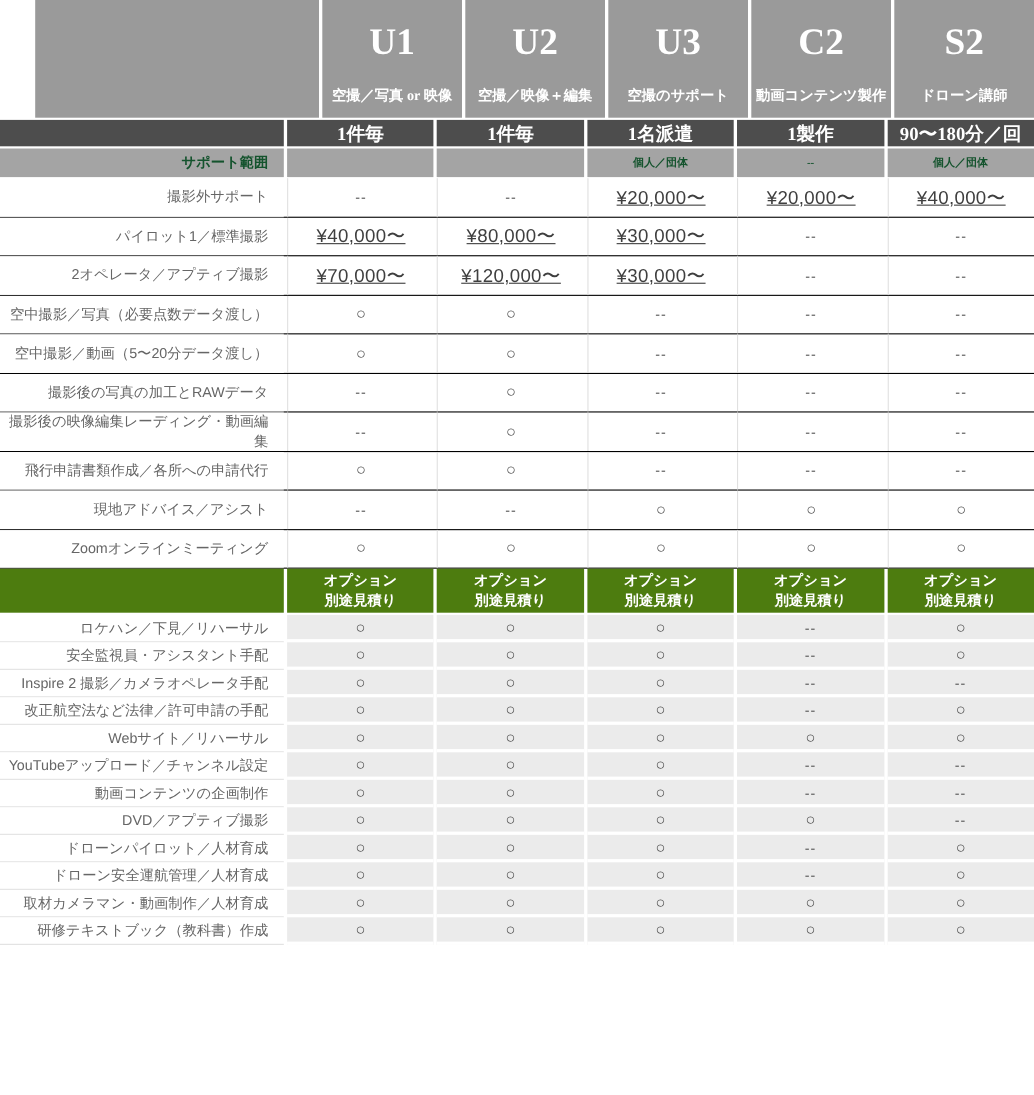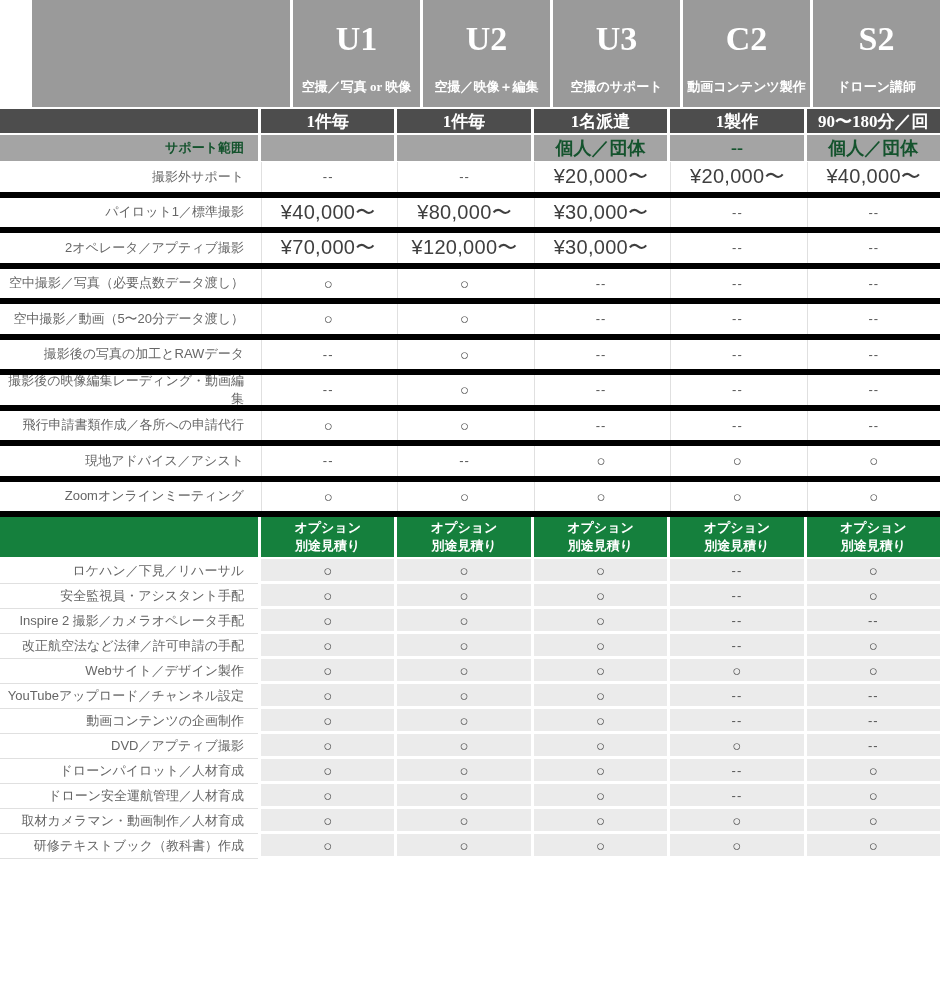--- a/index.html
+++ b/index.html
@@ -48,43 +48,43 @@
     font-family: "Liberation Serif", serif;
     font-size: 17px; font-weight: 700;
   }
 
   
   .support-row { height: 26px; margin-bottom: 1px; }
   .support-row .cell { background: #a4a4a4; color: #14532d; }
   .support-label { font-size: 13px; font-weight: 700; }
   .support-cell {
     font-family: "Liberation Serif", serif;
-    font-size: 18px; font-weight: 700;
-  }
-
-  
-  .base-row { height: 35.5px; border-bottom: 6px solid #000000; }
+    font-size: 10px; font-weight: 700;
+  }
+
+  
+  .base-row { height: 35.5px; border-bottom: 1px solid #000000; }
   .base-row .data-cell { border-left: 1px solid #e0e0e0; }
   .base-row .label-cell { background: #ffffff; }
 
   .row-label { font-size: 13px; color: #666666; }
 
   
   .option-header-row { height: 40px; margin-bottom: 2px; }
-  .option-header-row .cell { background: #15803d; color: #ffffff; }
+  .option-header-row .cell { background: #4d7c0f; color: #ffffff; }
   .option-head-cell { flex-direction: column; justify-content: center; gap: 4px; }
   .option-head-cell span { font-size: 13px; font-weight: 700; line-height: 1.1; }
 
   
   .option-row { height: 25px; }
   .option-row .label-cell { background: #ffffff; border-bottom: 1px solid #e0e0e0; }
   .option-row .data-cell  { background: #ebebeb; border-bottom: 3px solid #ffffff; }
 
   
-  .v-price  { font-size: 20px; color: #3f3f3f; letter-spacing: 0.3px; }
+  .v-price  { font-size: 17px; color: #3f3f3f; letter-spacing: 0.3px; text-decoration: underline; }
   .v-circle { font-size: 15px; color: #555555; }
   .v-dash   { font-size: 13px; color: #555555; letter-spacing: 1px; }
 </style>
 </head>
 <body>
 
 <div id="board">
     <div class="row header-row">
       <div class="cell label-cell"></div>
       <div class="cell head-cell">
@@ -253,21 +253,21 @@
     </div>
     <div class="row option-row">
       <div class="cell label-cell row-label">改正航空法など法律／許可申請の手配</div>
       <div class="cell data-cell v-circle">○</div>
       <div class="cell data-cell v-circle">○</div>
       <div class="cell data-cell v-circle">○</div>
       <div class="cell data-cell v-dash">--</div>
       <div class="cell data-cell v-circle">○</div>
     </div>
     <div class="row option-row">
-      <div class="cell label-cell row-label">Webサイト／デザイン製作</div>
+      <div class="cell label-cell row-label">Webサイト／リハーサル</div>
       <div class="cell data-cell v-circle">○</div>
       <div class="cell data-cell v-circle">○</div>
       <div class="cell data-cell v-circle">○</div>
       <div class="cell data-cell v-circle">○</div>
       <div class="cell data-cell v-circle">○</div>
     </div>
     <div class="row option-row">
       <div class="cell label-cell row-label">YouTubeアップロード／チャンネル設定</div>
       <div class="cell data-cell v-circle">○</div>
       <div class="cell data-cell v-circle">○</div>

